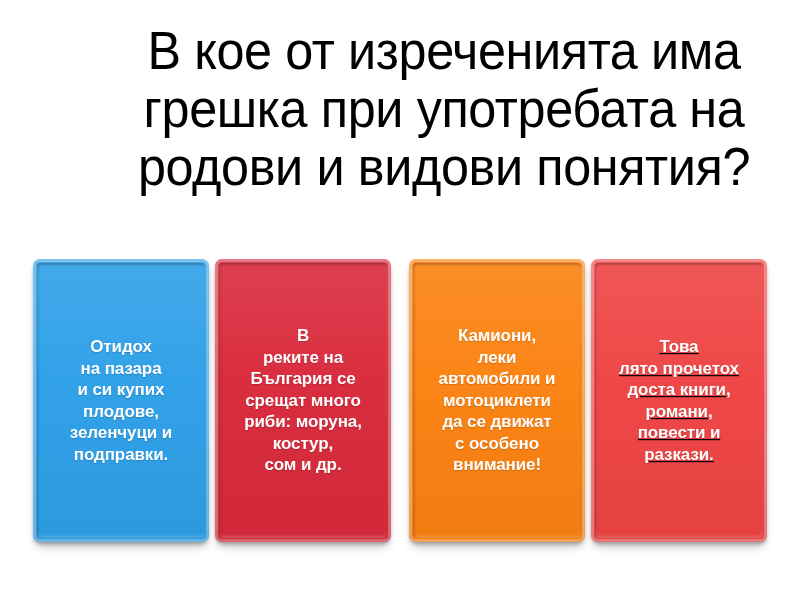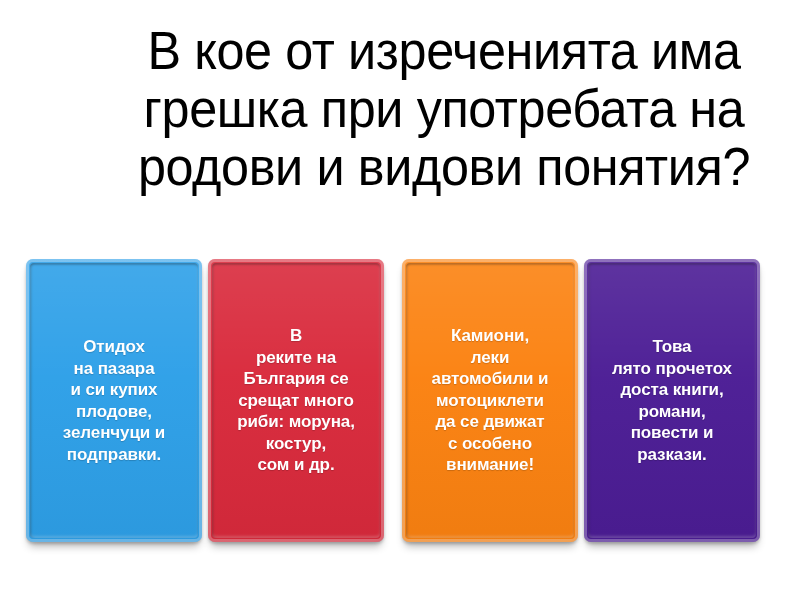--- a/index.html
+++ b/index.html
@@ -36,21 +36,21 @@
     color: #000000;
     letter-spacing: -0.4px;
     white-space: nowrap;
     transform: scaleX(0.95);
   }
 
   
   #answers {
     position: absolute;
     top: 259px;
-    left: 26px;
+    left: 33px;
     width: 734px;
     height: 285px;
     display: flex;
     justify-content: space-between;
     align-items: flex-start;
   }
 
   .answer-card {
     position: relative;
     width: 176px;
@@ -148,21 +148,21 @@
   <div class="answer-card card-orange" style="background: rgb(251, 130, 17); margin-left: 12px;">
     <span class="answer-text">Камиони,
 леки
 автомобили и
 мотоциклети
 да се движат
 с особено
 внимание!</span>
   </div>
 
-  <div class="answer-card card-green" style="background: #4c1d95;">
+  <div class="answer-card card-green" style="background: #ef4444; text-decoration: underline;">
     <span class="answer-text">Това
 лято прочетох
 доста книги,
 романи,
 повести и
 разкази.</span>
   </div>
 
 </div>
 

